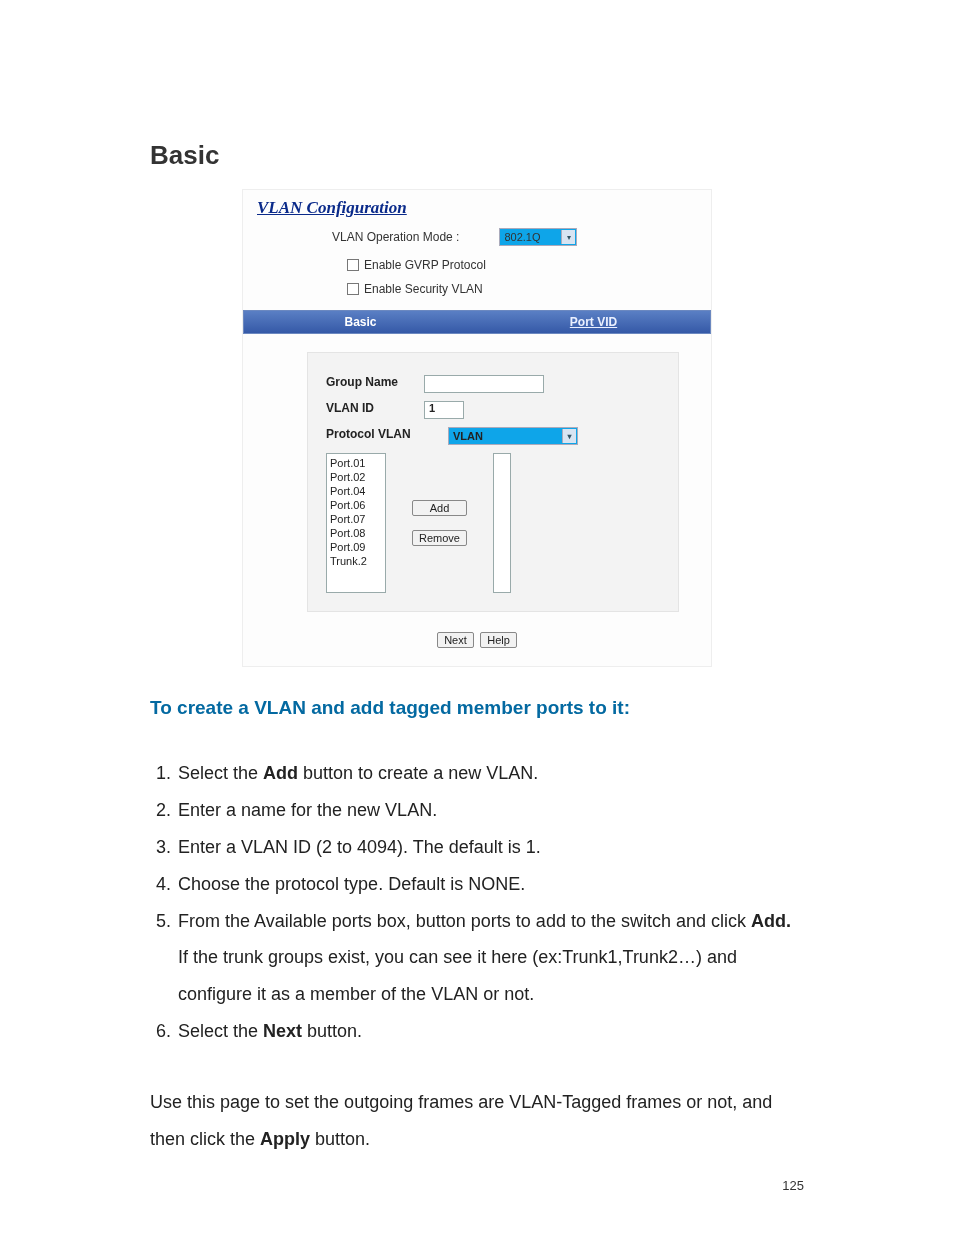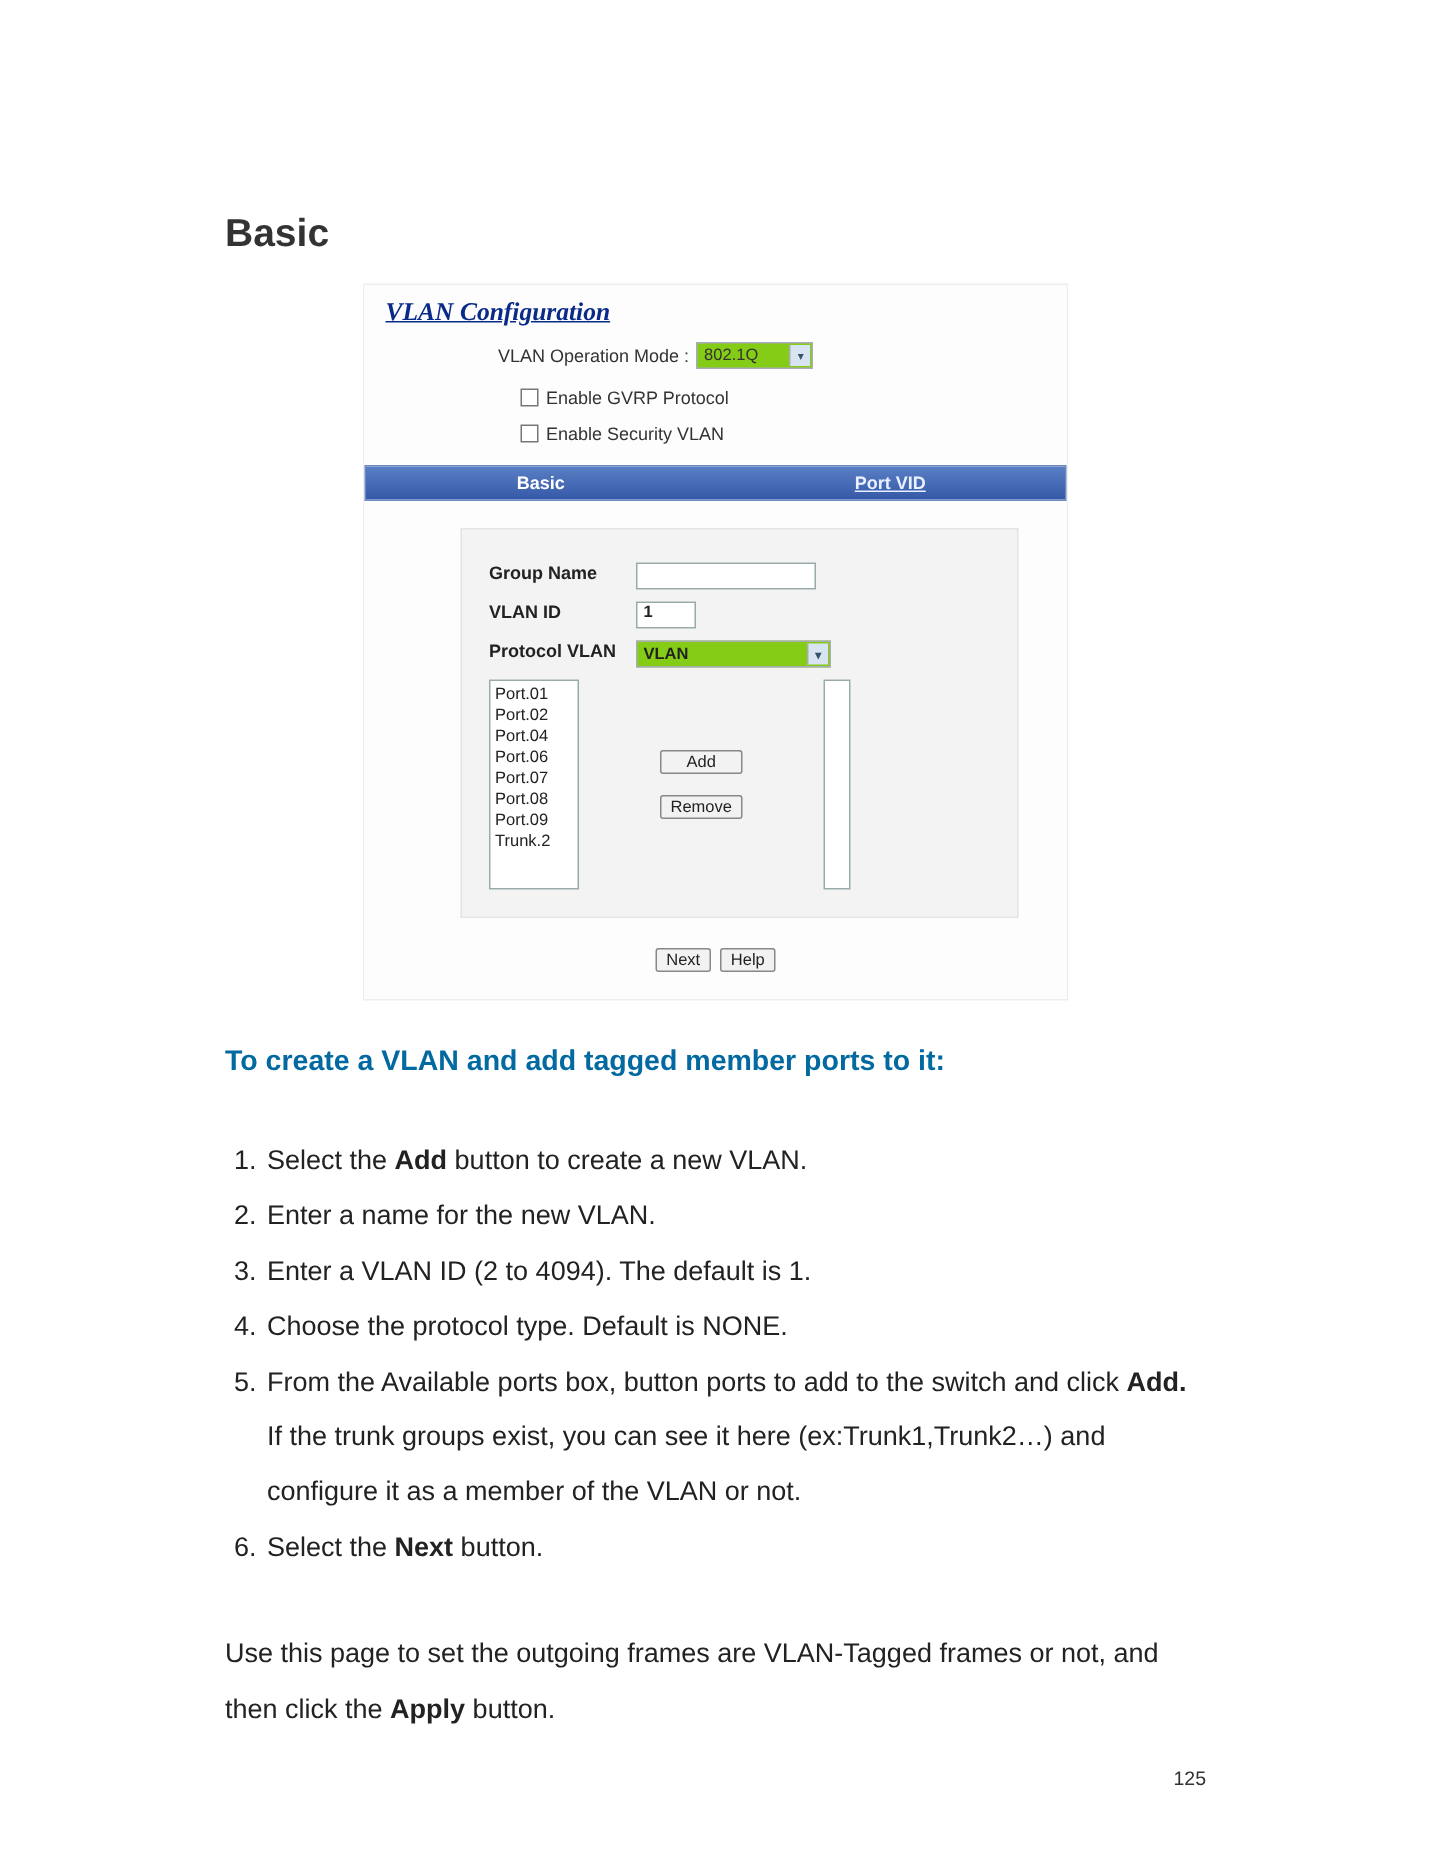--- a/index.html
+++ b/index.html
@@ -42,32 +42,33 @@
   }
   .ss-form-row {
     display: flex;
     align-items: center;
     margin: 4px 0;
     font-size: 12px;
     color: #333;
     padding-left: 75px;
   }
   .ss-form-row .lbl {
-    margin-right: 5px;
+    margin-right: 16px;
     text-align: center;
   }
   .ss-select {
     font-size: 11px;
     border: 1px solid #aab;
-    background: #84cc16;
+    background: #0ea5e9;
     height: 18px;
     position: relative;
     display: inline-flex;
     align-items: center;
     padding: 0 18px 0 4px;
+    margin-left: 24px;
   }
   .ss-select .arrow {
     position: absolute;
     right: 1px;
     top: 1px;
     bottom: 1px;
     width: 14px;
     background: #d8e4f2;
     border-left: 1px solid #aab;
     display: flex;
@@ -127,21 +128,20 @@
     height: 18px;
     font-size: 11px;
     padding: 0 4px;
     width: 120px;
   }
   .ss-input.short { width: 40px; }
   .ss-lists {
     display: flex;
     align-items: center;
     margin-top: 8px;
-    gap: 28px;
   }
   .ss-listbox {
     border: 1px solid #9aa;
     background: #fff;
     width: 60px;
     height: 140px;
     font-size: 11px;
     padding: 2px 3px;
     overflow: hidden;
     line-height: 14px;

